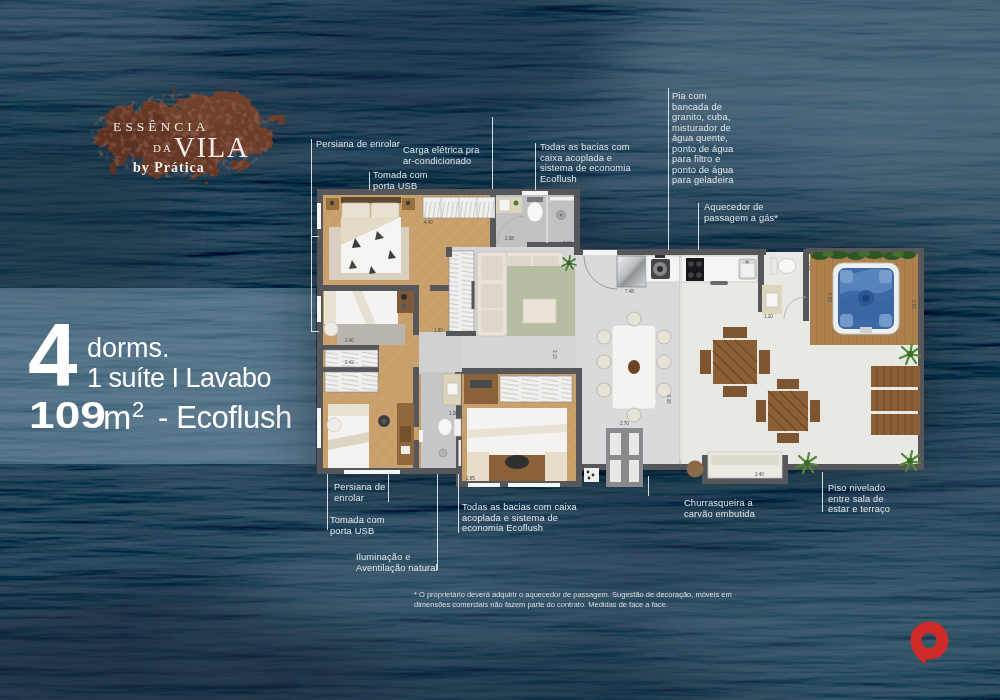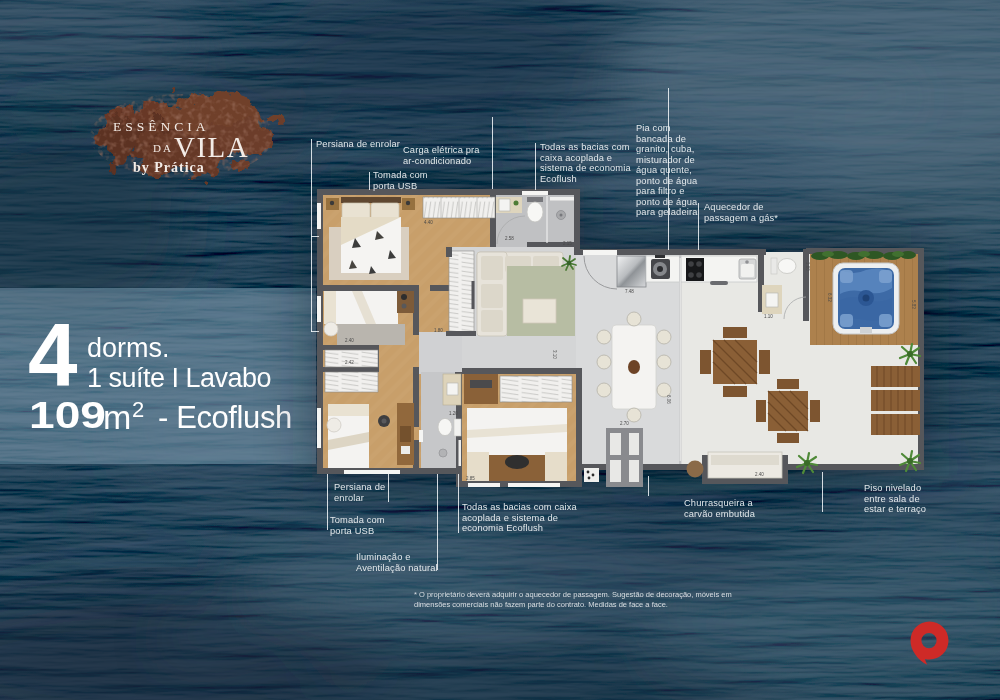--- a/index.html
+++ b/index.html
@@ -526,42 +526,42 @@
 <div class="vline" style="left:311px;top:139px;height:193px;"></div>
 <div class="hline" style="left:311px;top:236px;width:8px;"></div>
 <div class="hline" style="left:311px;top:331px;width:8px;"></div>
 
 <div class="lbl" style="left:373px;top:170px;">Tomada com<br>porta USB</div>
 <div class="vline" style="left:369px;top:172px;height:18px;"></div>
 
 <div class="lbl" style="left:540px;top:142px;">Todas as bacias com<br>caixa acoplada e<br>sistema de economia<br>Ecoflush</div>
 <div class="vline" style="left:535px;top:143px;height:47px;"></div>
 
-<div class="lbl" style="left:636px;top:91px;margin-top:32px;">Pia com<br>bancada de<br>granito, cuba,<br>misturador de<br>água quente,<br>ponto de água<br>para filtro e<br>ponto de água<br>para geladeira</div>
+<div class="lbl" style="left:672px;top:91px;">Pia com<br>bancada de<br>granito, cuba,<br>misturador de<br>água quente,<br>ponto de água<br>para filtro e<br>ponto de água<br>para geladeira</div>
 <div class="vline" style="left:668px;top:88px;height:162px;"></div>
 
 <div class="lbl" style="left:704px;top:202px;">Aquecedor de<br>passagem a gás*</div>
 <div class="vline" style="left:698px;top:203px;height:47px;"></div>
 
 <div class="lbl" style="left:334px;top:482px;">Persiana de<br>enrolar</div>
 <div class="vline" style="left:327px;top:474px;height:56px;"></div>
 <div class="vline" style="left:388px;top:474px;height:28px;"></div>
 
 <div class="lbl" style="left:330px;top:515px;">Tomada com<br>porta USB</div>
 
 <div class="lbl" style="left:356px;top:552px;">Iluminação e<br>Aventilação natural</div>
 <div class="vline" style="left:437px;top:474px;height:96px;"></div>
 
 <div class="lbl" style="left:462px;top:502px;">Todas as bacias com caixa<br>acoplada e sistema de<br>economia Ecoflush</div>
 <div class="vline" style="left:458px;top:474px;height:59px;"></div>
 
 <div class="lbl" style="left:684px;top:498px;">Churrasqueira a<br>carvão embutida</div>
 <div class="vline" style="left:648px;top:476px;height:20px;"></div>
 
-<div class="lbl" style="left:828px;top:483px;margin-left:36px;">Piso nivelado<br>entre sala de<br>estar e terraço</div>
+<div class="lbl" style="left:828px;top:483px;">Piso nivelado<br>entre sala de<br>estar e terraço</div>
 <div class="vline" style="left:822px;top:472px;height:40px;"></div>
 
 <div class="abs" style="left:414px;top:590px;width:352px;color:#d9dee2;font-size:7.5px;line-height:10px;">* O proprietário deverá adquirir o aquecedor de passagem. Sugestão de decoração, móveis em dimensões comerciais não fazem parte do contrato. Medidas de face a face.</div>
 
 <svg class="abs" width="60" height="60" style="left:899px;top:612px" viewBox="0 0 60 60">
   <path fill-rule="evenodd" fill="#ce2a27" d="M 30.5 9.5
       C 41 9.5 49.5 18 49.5 28.5 C 49.5 39 41 47.5 30.5 47.5
       C 28.9 47.5 27.4 47.3 25.9 46.9
       C 26.5 49 27.3 51 28.3 52.8
       C 23.5 50.5 19.3 46.9 16.3 42.4

